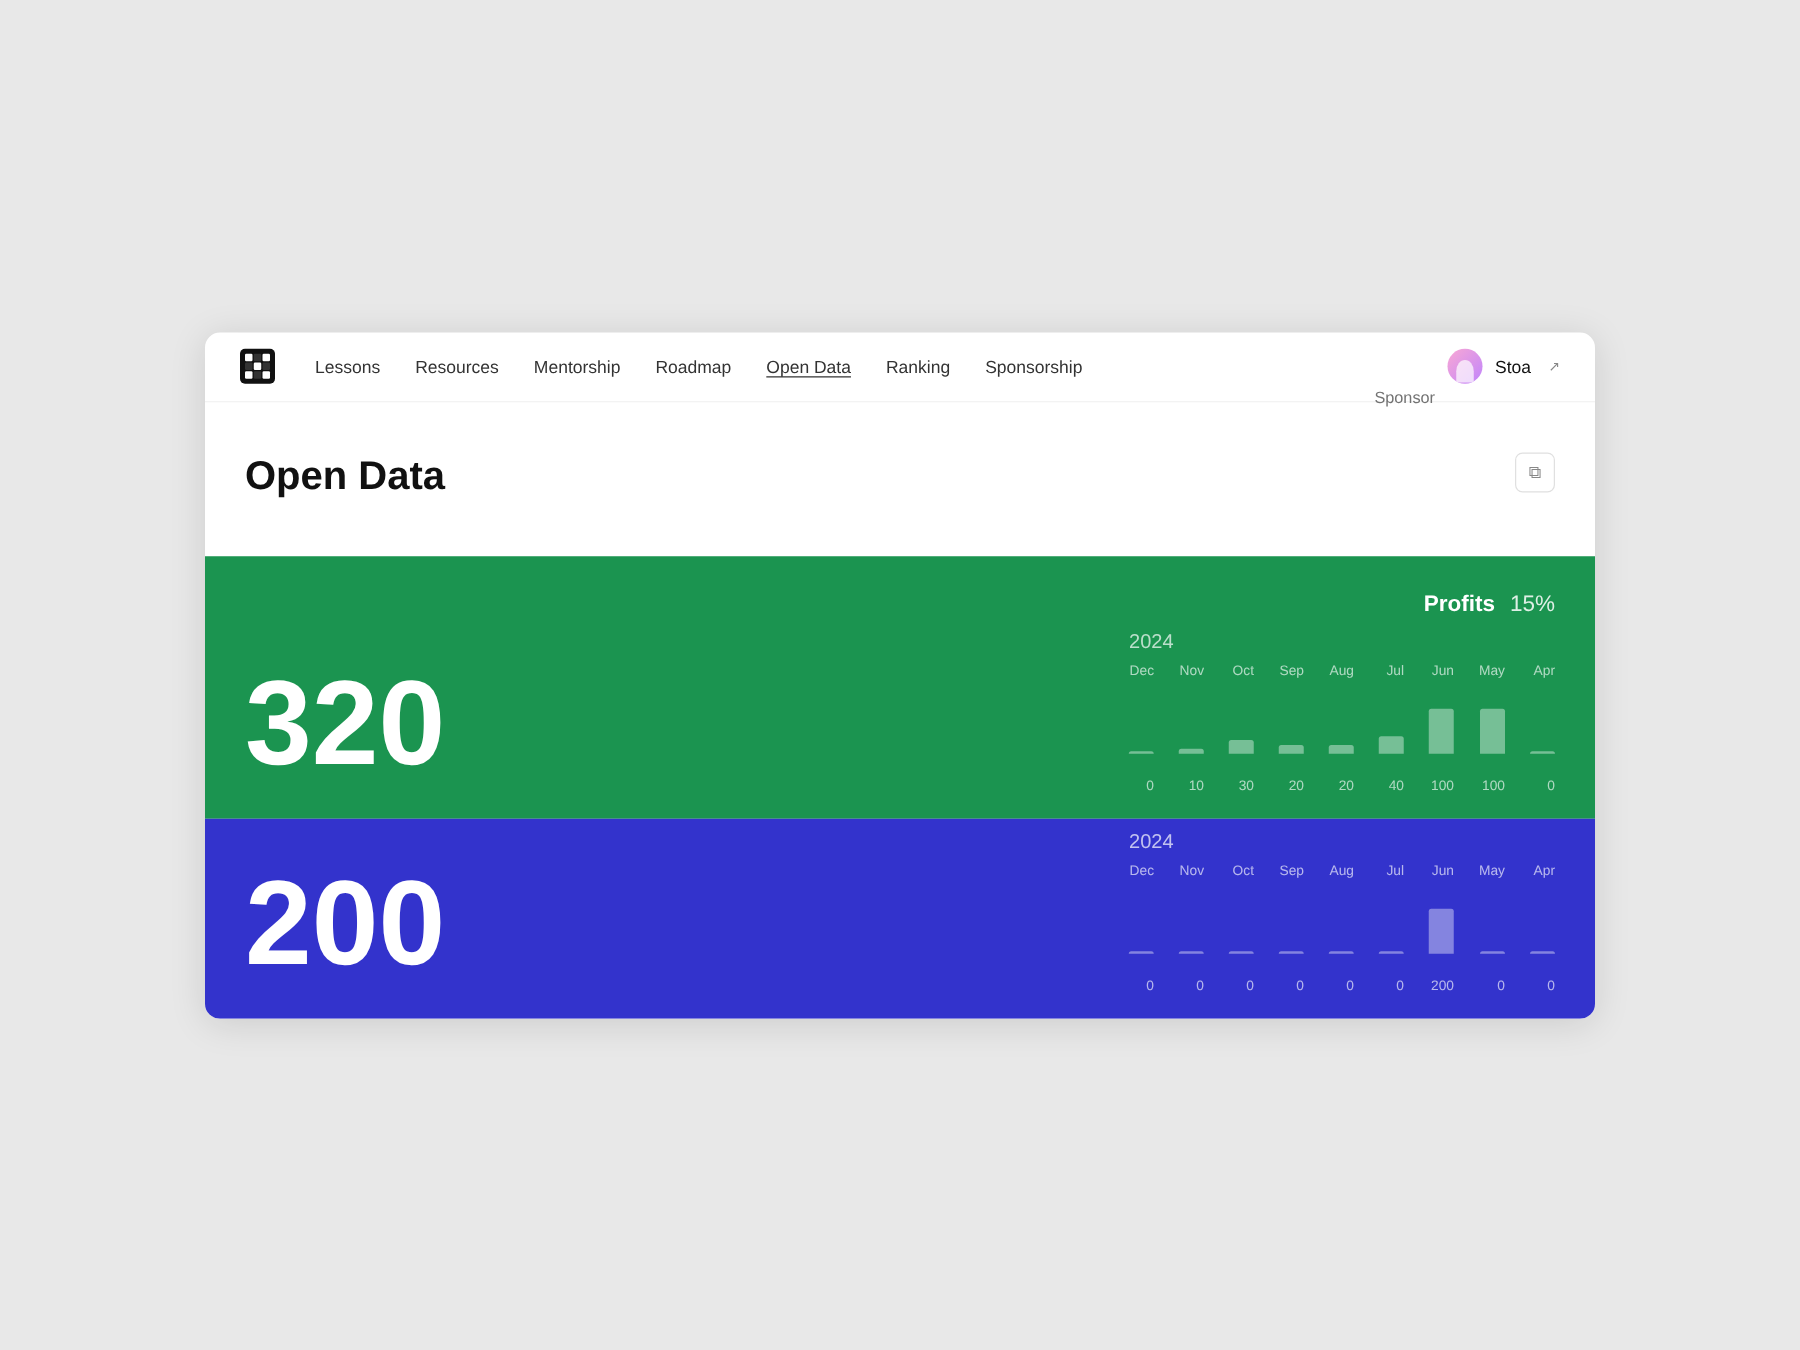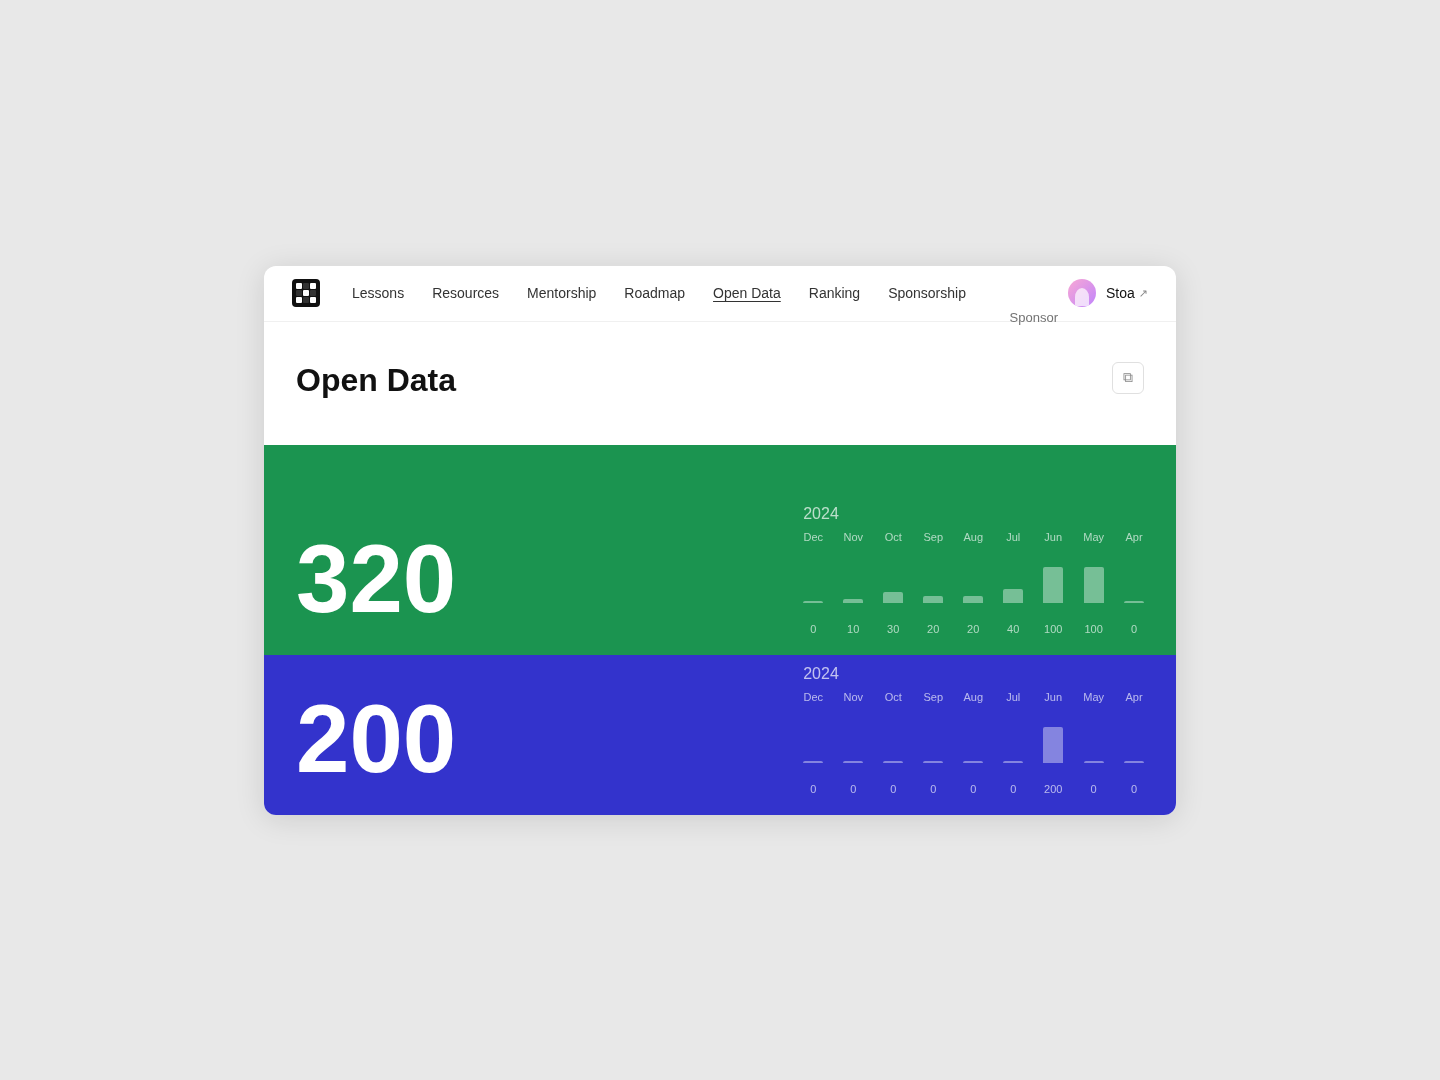--- a/index.html
+++ b/index.html
@@ -8,21 +8,21 @@
       background: #e8e8e8;
       min-height: 1080px;
       width: 1440px;
       display: flex;
       align-items: center;
       justify-content: center;
       font-family: -apple-system, BlinkMacSystemFont, 'Segoe UI', Helvetica, Arial, sans-serif;
     }
 
     .app-container {
-      width: 912px;
+      width: 1112px;
       background: #fff;
       border-radius: 12px;
       overflow: hidden;
       box-shadow: 0 4px 30px rgba(0,0,0,0.12);
     }
 
     
     .navbar {
       display: flex;
       align-items: center;
@@ -109,21 +109,21 @@
       height: 18px;
       background: rgba(255,255,255,0.7);
       border-radius: 50% 50% 0 0;
       position: relative;
       top: 4px;
     }
 
     .stoa-link {
       display: flex;
       align-items: center;
-      gap: 4px;
+      gap: 14px;
       font-size: 14px;
       font-weight: 500;
       color: #111;
       cursor: pointer;
     }
 
     .ext-icon {
       font-size: 11px;
       color: #888;
     }
@@ -224,21 +224,21 @@
 
     .chart-cols {
       display: flex;
       gap: 20px;
       align-items: flex-end;
     }
 
     .chart-col {
       display: flex;
       flex-direction: column;
-      align-items: center;
+      align-items: flex-end;
       gap: 20px;
     }
 
     .chart-col-label {
       font-size: 11px;
       color: rgba(255,255,255,0.65);
     }
 
     .chart-col-value {
       font-size: 11px;
@@ -311,20 +311,24 @@
   <div class="page-header">
     <div class="page-title-block">
       <h1 class="page-title">Open Data</h1>
     </div>
     <button class="copy-icon-btn">
       <span>⧉</span>
     </button>
   </div>
 
   <div class="data-panel-profits">
+    <div class="panel-label-row">
+      <span class="panel-label">Profits</span>
+      <span class="panel-pct">15%</span>
+    </div>
 
     <div class="panel-number">320</div>
 
     <div class="panel-chart-area">
       <div class="chart-year">2024</div>
       <div class="chart-cols" id="profits-cols">
       <div class="chart-col">
       <span class="chart-col-label">Dec</span>
       <div class="chart-bar-wrap">
         <div class="chart-bar profits-bar" style="height:2px"></div>

